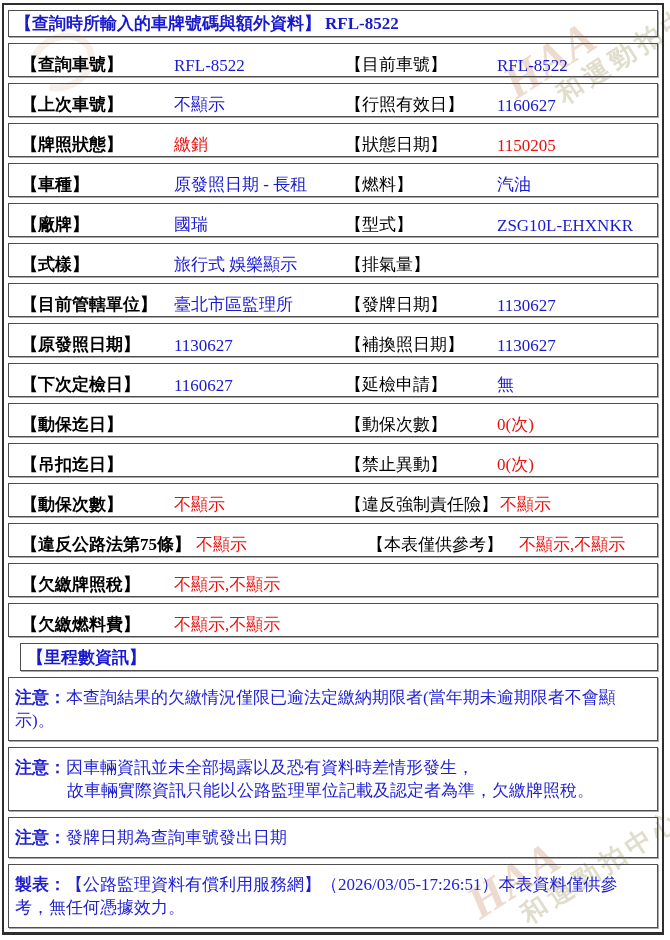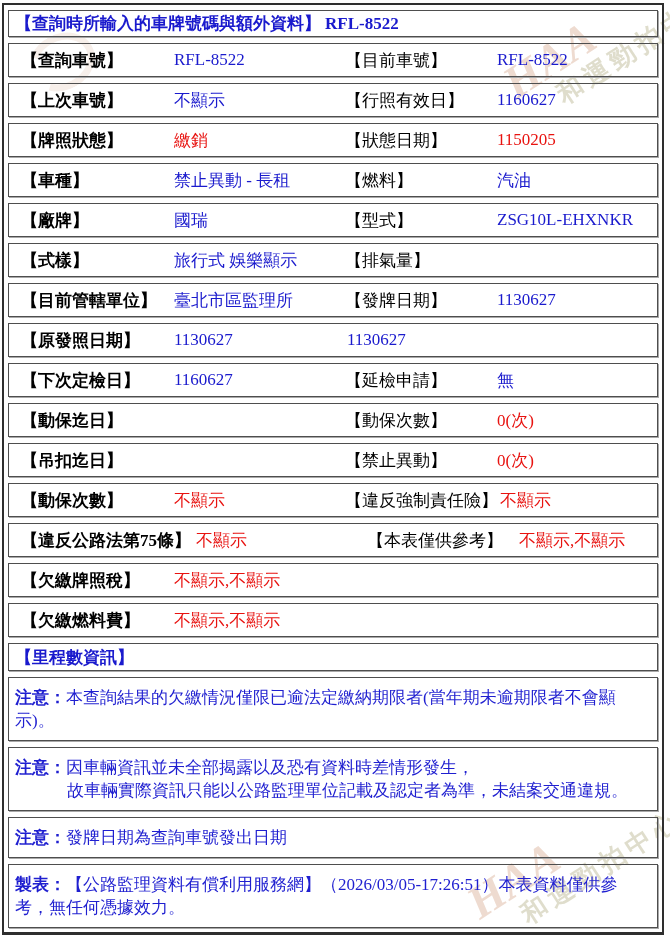--- a/index.html
+++ b/index.html
@@ -29,22 +29,22 @@
   
   .rowbox{
     box-sizing:border-box;background:transparent;
     border:1px solid #4e4e4e;
     box-shadow:1px 1px 0 #a9a9a9, inset 0 0 0 0 #fff;
     margin-bottom:6px;
   }
   .titlebox{height:27px;display:flex;align-items:center;padding:7px 6px;
             color:#1a1acd;font-weight:bold;font-size:17px;white-space:nowrap;}
   .sectionbox{height:28px;display:flex;align-items:center;padding:0 6px;
-              color:#1a1acd;font-weight:bold;font-size:17px;}
-  .datarow{height:34px;display:flex;align-items:center;font-size:17px;}
+              color:#1a1acd;font-weight:bold;font-size:17px;margin-left:12px;}
+  .datarow{height:34px;display:flex;align-items:flex-end;font-size:17px;}
   .c-l1{min-width:160px;box-sizing:border-box;padding-left:12px;font-weight:bold;color:#000;white-space:nowrap;}
   .c-v1{min-width:176px;box-sizing:border-box;padding-left:5px;white-space:nowrap;}
   .c-l2{min-width:150px;box-sizing:border-box;font-weight:normal;color:#000;white-space:nowrap;}
   .c-v2{flex:1;box-sizing:border-box;padding-left:2px;white-space:nowrap;}
   .blue{color:#1a1acd;}
   .red{color:#e81310;}
   
   .notebox{padding:8px 6px;font-size:17px;line-height:23px;color:#1f1fd0;}
   .note-label{font-weight:bold;}
   .note-cont{padding-left:52px;}
@@ -83,21 +83,21 @@
         <span class="c-v2 blue">1160627</span>
       </div>
       <div class="rowbox datarow">
         <span class="c-l1">【牌照狀態】</span>
         <span class="c-v1 red">繳銷</span>
         <span class="c-l2">【狀態日期】</span>
         <span class="c-v2 red">1150205</span>
       </div>
       <div class="rowbox datarow">
         <span class="c-l1">【車種】</span>
-        <span class="c-v1 blue">禁止異動 - 長租</span>
+        <span class="c-v1 blue">原發照日期 - 長租</span>
         <span class="c-l2">【燃料】</span>
         <span class="c-v2 blue">汽油</span>
       </div>
       <div class="rowbox datarow">
         <span class="c-l1">【廠牌】</span>
         <span class="c-v1 blue">國瑞</span>
         <span class="c-l2">【型式】</span>
         <span class="c-v2 blue">ZSG10L-EHXNKR</span>
       </div>
       <div class="rowbox datarow">
@@ -107,20 +107,21 @@
       </div>
       <div class="rowbox datarow">
         <span class="c-l1">【目前管轄單位】</span>
         <span class="c-v1 blue">臺北市區監理所</span>
         <span class="c-l2">【發牌日期】</span>
         <span class="c-v2 blue">1130627</span>
       </div>
       <div class="rowbox datarow">
         <span class="c-l1">【原發照日期】</span>
         <span class="c-v1 blue">1130627</span>
+        <span class="c-l2">【補換照日期】</span>
         <span class="c-v2 blue">1130627</span>
       </div>
       <div class="rowbox datarow">
         <span class="c-l1">【下次定檢日】</span>
         <span class="c-v1 blue">1160627</span>
         <span class="c-l2">【延檢申請】</span>
         <span class="c-v2 blue">無</span>
       </div>
       <div class="rowbox datarow">
         <span class="c-l1">【動保迄日】</span>
@@ -158,21 +159,21 @@
         <span class="c-v2 blue"></span>
       </div>
     </div>
 
   <div class="rowbox sectionbox">
     <span>【里程數資訊】</span>
   </div>
 
   <div>
       <div class="rowbox notebox"><span class="note-label">注意：</span><span>本查詢結果的欠繳情況僅限已逾法定繳納期限者(當年期未逾期限者不會顯示)。</span></div>
-      <div class="rowbox notebox"><span class="note-label">注意：</span><span>因車輛資訊並未全部揭露以及恐有資料時差情形發生，</span><div class="note-cont">故車輛實際資訊只能以公路監理單位記載及認定者為準，未結案交通違規。</div></div>
+      <div class="rowbox notebox"><span class="note-label">注意：</span><span>因車輛資訊並未全部揭露以及恐有資料時差情形發生，</span><div class="note-cont">故車輛實際資訊只能以公路監理單位記載及認定者為準，欠繳牌照稅。</div></div>
       <div class="rowbox notebox"><span class="note-label">注意：</span><span>發牌日期為查詢車號發出日期</span></div>
     </div>
 
   <div class="rowbox notebox">
     <span class="note-label">製表：</span><span>【公路監理資料有償利用服務網】（2026/03/05-17:26:51）本表資料僅供參考，無任何憑據效力。</span>
   </div>
 
 </div>
 
 </body></html>

